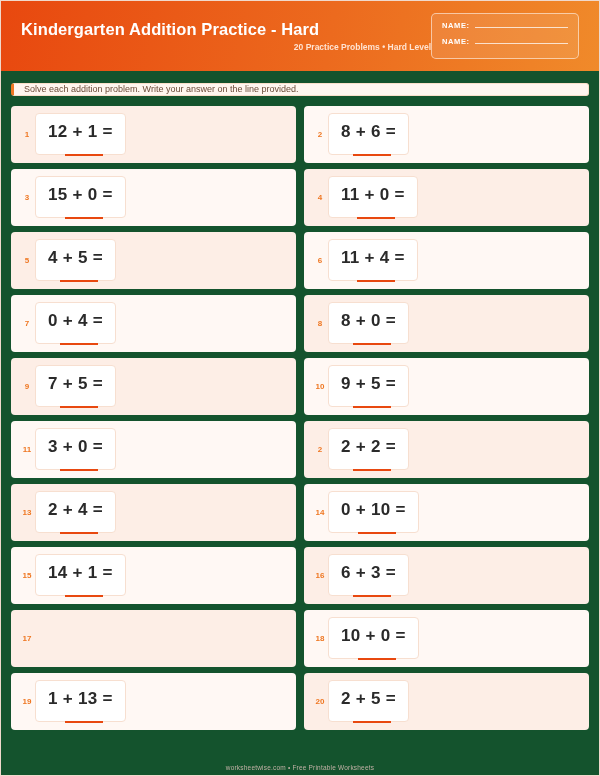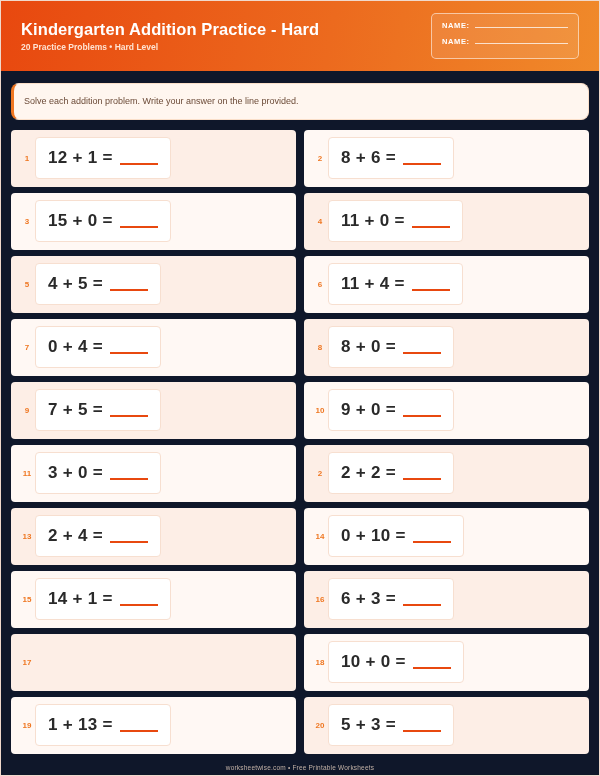--- a/index.html
+++ b/index.html
@@ -12,21 +12,21 @@
     background: #ffffff;
     font-family: "Liberation Sans", sans-serif;
     -webkit-font-smoothing: antialiased;
     overflow: hidden;
   }
   .page {
     position: relative;
     width: 600px;
     height: 776px;
     box-sizing: border-box;
-    background: #0f172a;
+    background: #14532d;
     border: 1px solid #f0d9cc;
   }
 
   
   .header {
     position: relative;
     height: 70px;
     background: linear-gradient(100deg, #e8480f 0%, #ec6a1e 55%, #f08a2a 100%);
     display: flex;
     align-items: center;
@@ -44,20 +44,21 @@
     letter-spacing: 0.1px;
     margin: 0 0 5px 0;
     line-height: 1.1;
   }
   .worksheet-sub {
     color: #ffe3d2;
     font-size: 8.5px;
     font-weight: bold;
     margin: 0;
     line-height: 1.1;
+    text-align: right;
   }
   .name-box {
     width: 148px;
     height: 46px;
     border: 1px solid rgba(255,255,255,0.55);
     border-radius: 5px;
     background: rgba(255,255,255,0.10);
     box-sizing: border-box;
     padding: 7px 10px 0 10px;
     margin-right: 4px;
@@ -81,22 +82,22 @@
     background: rgba(255,255,255,0.75);
     margin-bottom: 2px;
   }
 
   
   .instructions {
     margin: 12px 10px 0 10px;
     background: #fff6ef;
     border: 1px solid #fadfc9;
     border-left: 3px solid #ef7722;
-    border-radius: 8px;
-    padding: 12px 10px;
+    border-radius: 3px;
+    padding: 0 10px;
     color: #6b4a37;
     font-size: 9px;
     line-height: 1.2;
   }
 
   
   .grid {
     margin: 10px 10px 0 10px;
     display: grid;
     grid-template-columns: 1fr 1fr;
@@ -121,22 +122,23 @@
     flex: 0 0 16px;
     text-align: center;
   }
   .qcard {
     background: #ffffff;
     border: 1px solid #f7dfd0;
     border-radius: 4px;
     height: 42px;
     display: flex;
     align-items: center;
-    padding: 1px 12px;
-    box-sizing: border-box;
+    padding: 8px 12px;
+    box-sizing: border-box;
+    flex-direction: column;
   }
   .expr {
     color: #2a2a2a;
     font-size: 17px;
     font-weight: bold;
     letter-spacing: 0.3px;
     white-space: nowrap;
   }
   .answer-line {
     width: 38px;
@@ -248,21 +250,21 @@
     <div class="problem shade-a">
       <span class="qnum">9</span>
       <div class="qcard">
         <span class="expr">7 + 5 =</span>
         <span class="answer-line"></span>
       </div>
     </div>
     <div class="problem shade-b">
       <span class="qnum">10</span>
       <div class="qcard">
-        <span class="expr">9 + 0 =</span>
+        <span class="expr">9 + 5 =</span>
         <span class="answer-line"></span>
       </div>
     </div>
 
     <div class="problem shade-b">
       <span class="qnum">11</span>
       <div class="qcard">
         <span class="expr">3 + 0 =</span>
         <span class="answer-line"></span>
       </div>
@@ -319,21 +321,21 @@
     <div class="problem shade-b">
       <span class="qnum">19</span>
       <div class="qcard">
         <span class="expr">1 + 13 =</span>
         <span class="answer-line"></span>
       </div>
     </div>
     <div class="problem shade-a">
       <span class="qnum">20</span>
       <div class="qcard">
-        <span class="expr">5 + 3 =</span>
+        <span class="expr">2 + 5 =</span>
         <span class="answer-line"></span>
       </div>
     </div>
   </div>
 
   <div class="footer">worksheetwise.com • Free Printable Worksheets</div>
 
 </div>
 
 </body></html>

